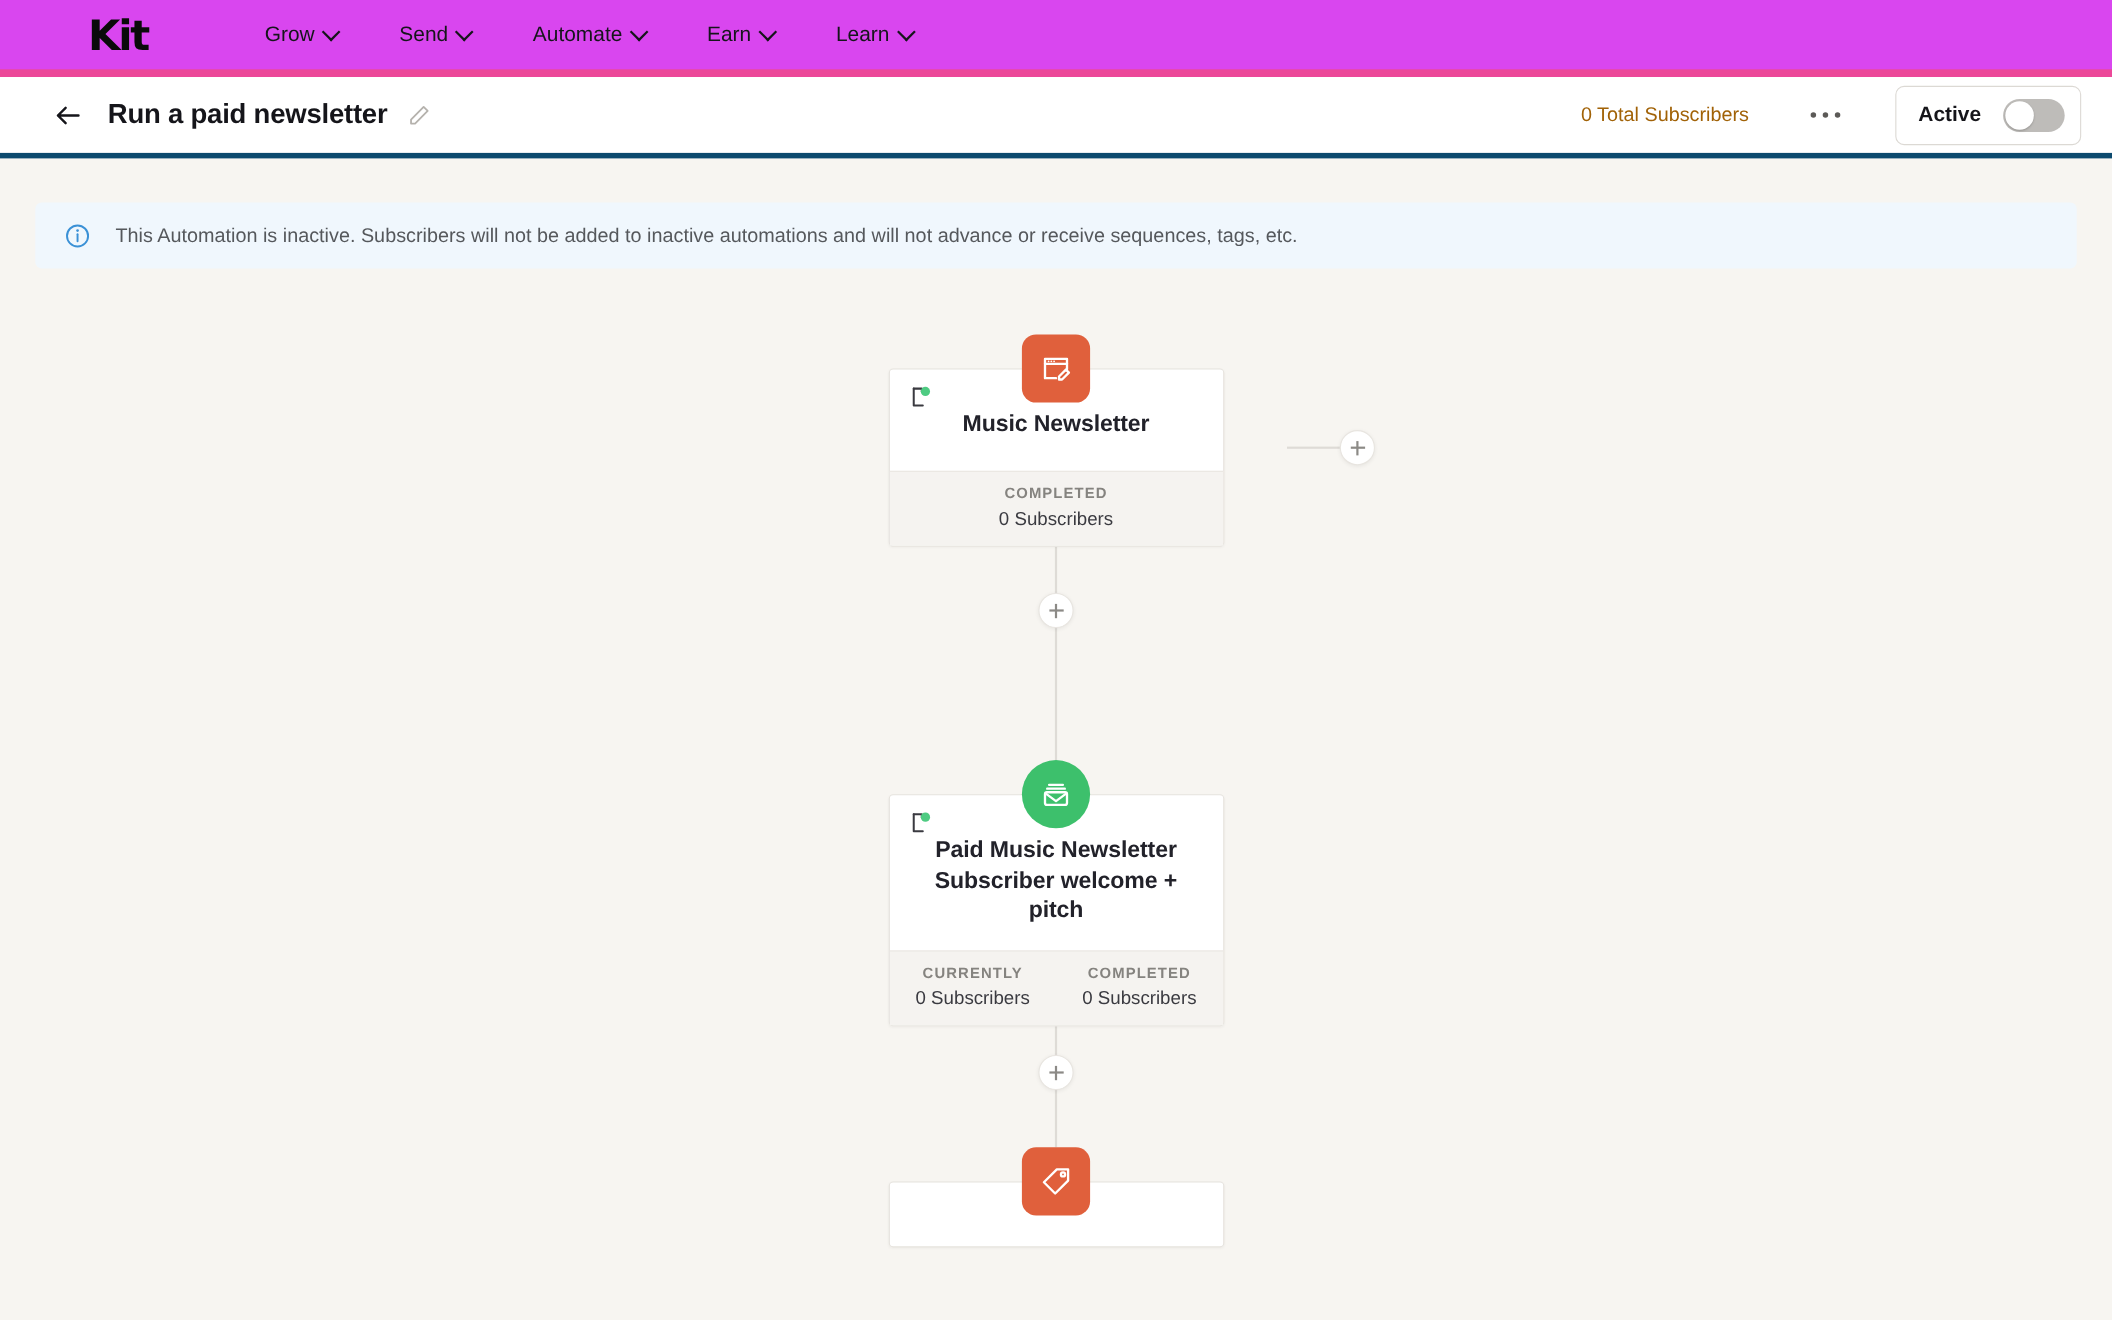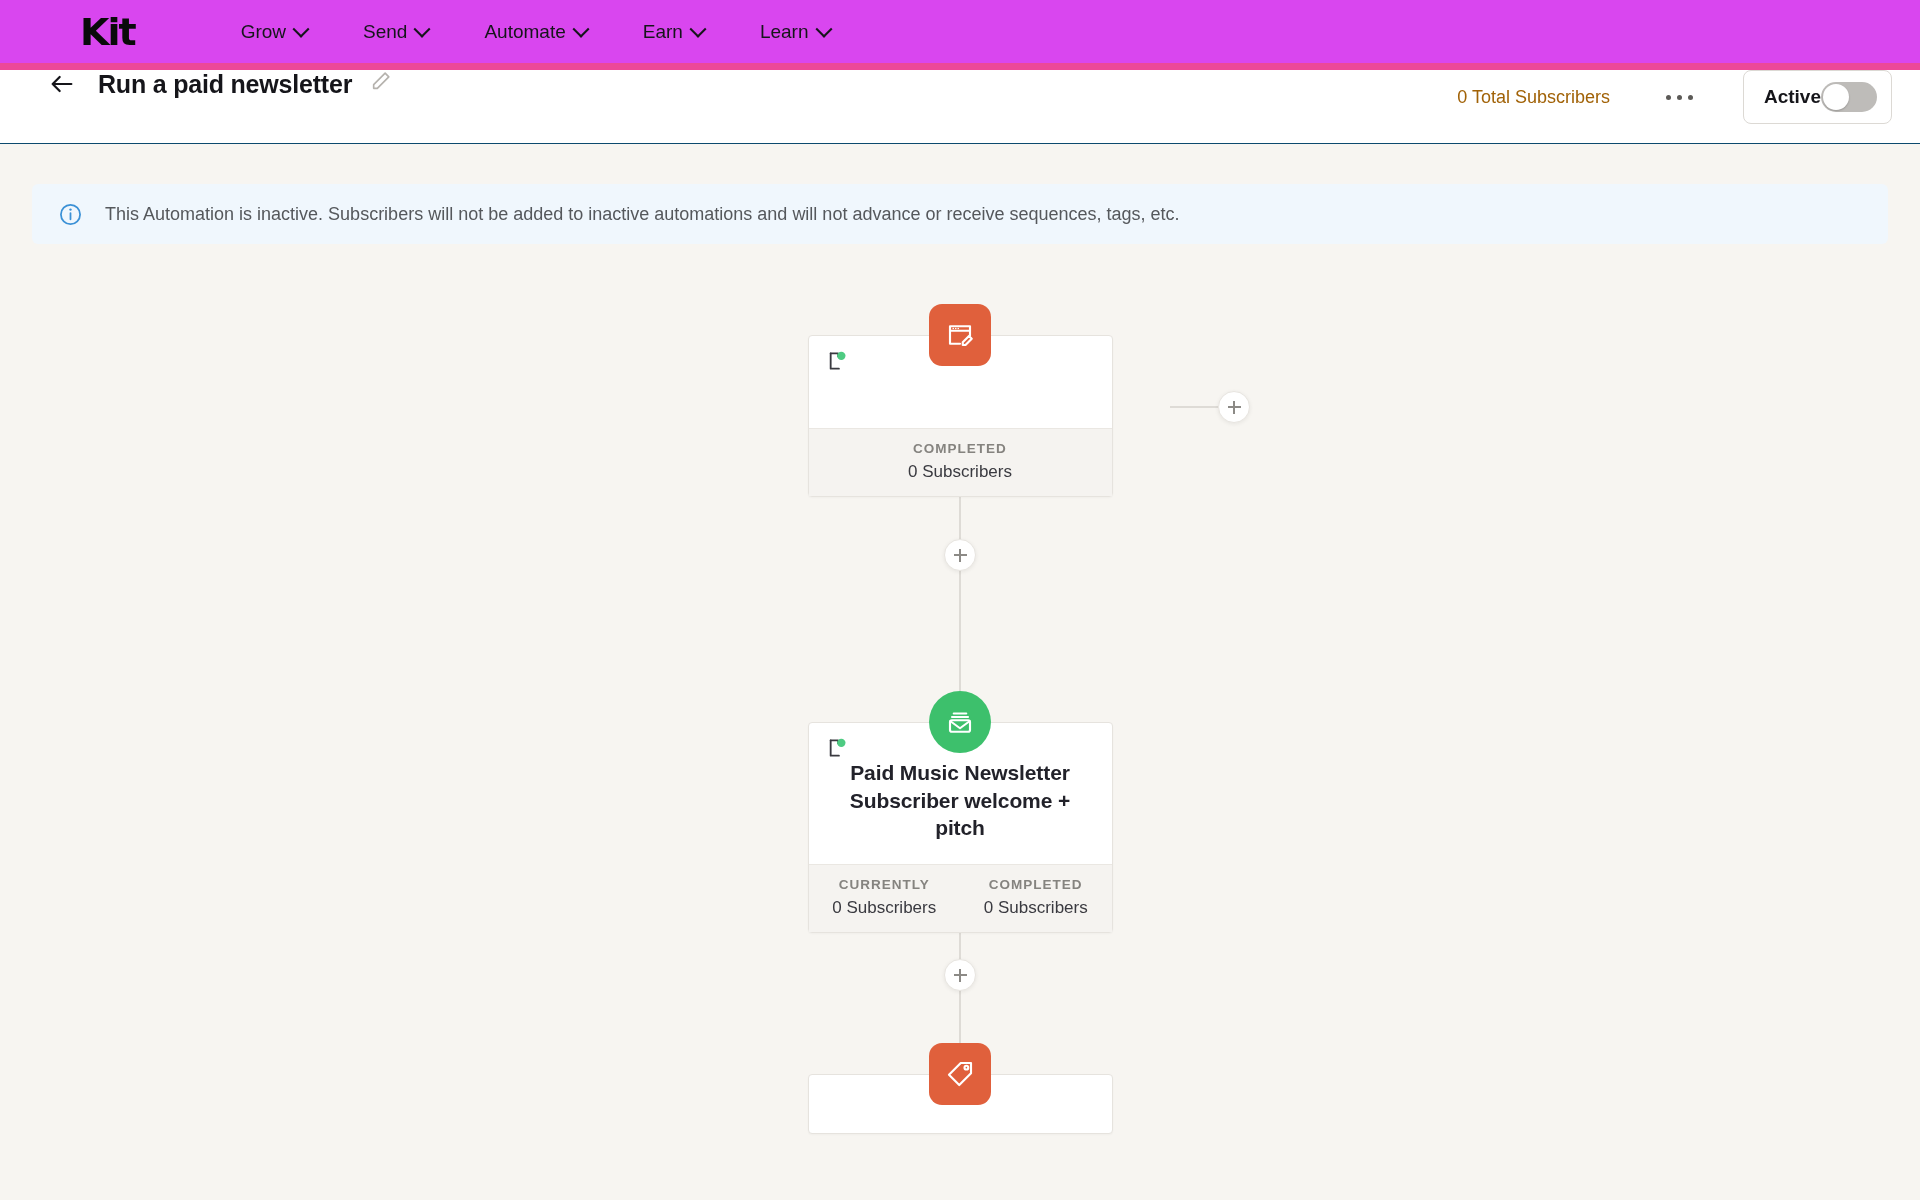--- a/index.html
+++ b/index.html
@@ -69,38 +69,38 @@
   .avatar {
     width: 31px; height: 31px; border-radius: 50%;
     background: #EDEDED; display: flex; align-items: flex-end;
     justify-content: center; overflow: hidden;
   }
   .user-name { font-size: 19px; font-weight: 600; color: #15151A; }
 
   
   .subheader {
     height: 74px; background: #FFFFFF;
-    display: flex; align-items: flex-start;
+    display: flex; align-items: center;
     padding: 0 28px 0 48px;
-    border-bottom: 1px solid #0c4a6e;
+    border-bottom: 5px solid #0c4a6e;
   }
   .back-arrow { width: 28px; height: 28px; cursor: pointer; margin-right: 22px; }
   .page-title {
     font-size: 25px; font-weight: 700; color: #15151A; letter-spacing: -0.2px;
   }
   .pencil-btn { margin-left: 18px; width: 22px; height: 22px; cursor: pointer; display:block;}
   .sub-right { margin-left: auto; display: flex; align-items: center; }
   .total-subs { font-size: 18px; color: #a16207; margin-right: 56px; white-space: nowrap; }
   .dots-btn {
     display: flex; gap: 6px; align-items: center; cursor: pointer; margin-right: 50px;
   }
   .dots-btn i { width: 5px; height: 5px; border-radius: 50%; background: #5C5A57; display:block;}
   .toggle-box {
     border: 1px solid #DCD9D4; border-radius: 8px; background: #fff;
-    display: flex; align-items: center; gap: 0;
+    display: flex; align-items: center; gap: 20px;
     padding: 11px 14px 11px 20px; cursor: pointer;
   }
   .toggle-label { font-size: 19px; font-weight: 600; color: #15151A; }
   .switch {
     width: 56px; height: 30px; border-radius: 15px; background: #BEBCB9;
     position: relative; flex: none;
   }
   .switch::after {
     content: ""; position: absolute; top: 2px; left: 2px;
     width: 26px; height: 26px; border-radius: 50%; background: #fff;
@@ -281,20 +281,21 @@
 
       <div class="card">
         <div class="card-top">
           <span class="doc-dot">
             <svg viewBox="0 0 24 24" width="22" height="22" fill="none">
               <path d="M4 3.6h8v3.2" stroke="#3A3A40" stroke-width="2" stroke-linecap="round" stroke-linejoin="round"></path>
               <path d="M4 3.6v16.8h9" stroke="#3A3A40" stroke-width="2" stroke-linecap="round" stroke-linejoin="round"></path>
               <circle cx="15.6" cy="6.4" r="4.6" fill="#4ECB82"></circle>
             </svg>
           </span>
+          <div class="card-title">Music Newsletter</div>
         </div>
         <div class="card-stats">
           <div class="stat">
             <div class="stat-label">COMPLETED</div>
             <div class="stat-value">0 Subscribers</div>
           </div>
         </div>
       </div>
 
       <div class="branch-right">

